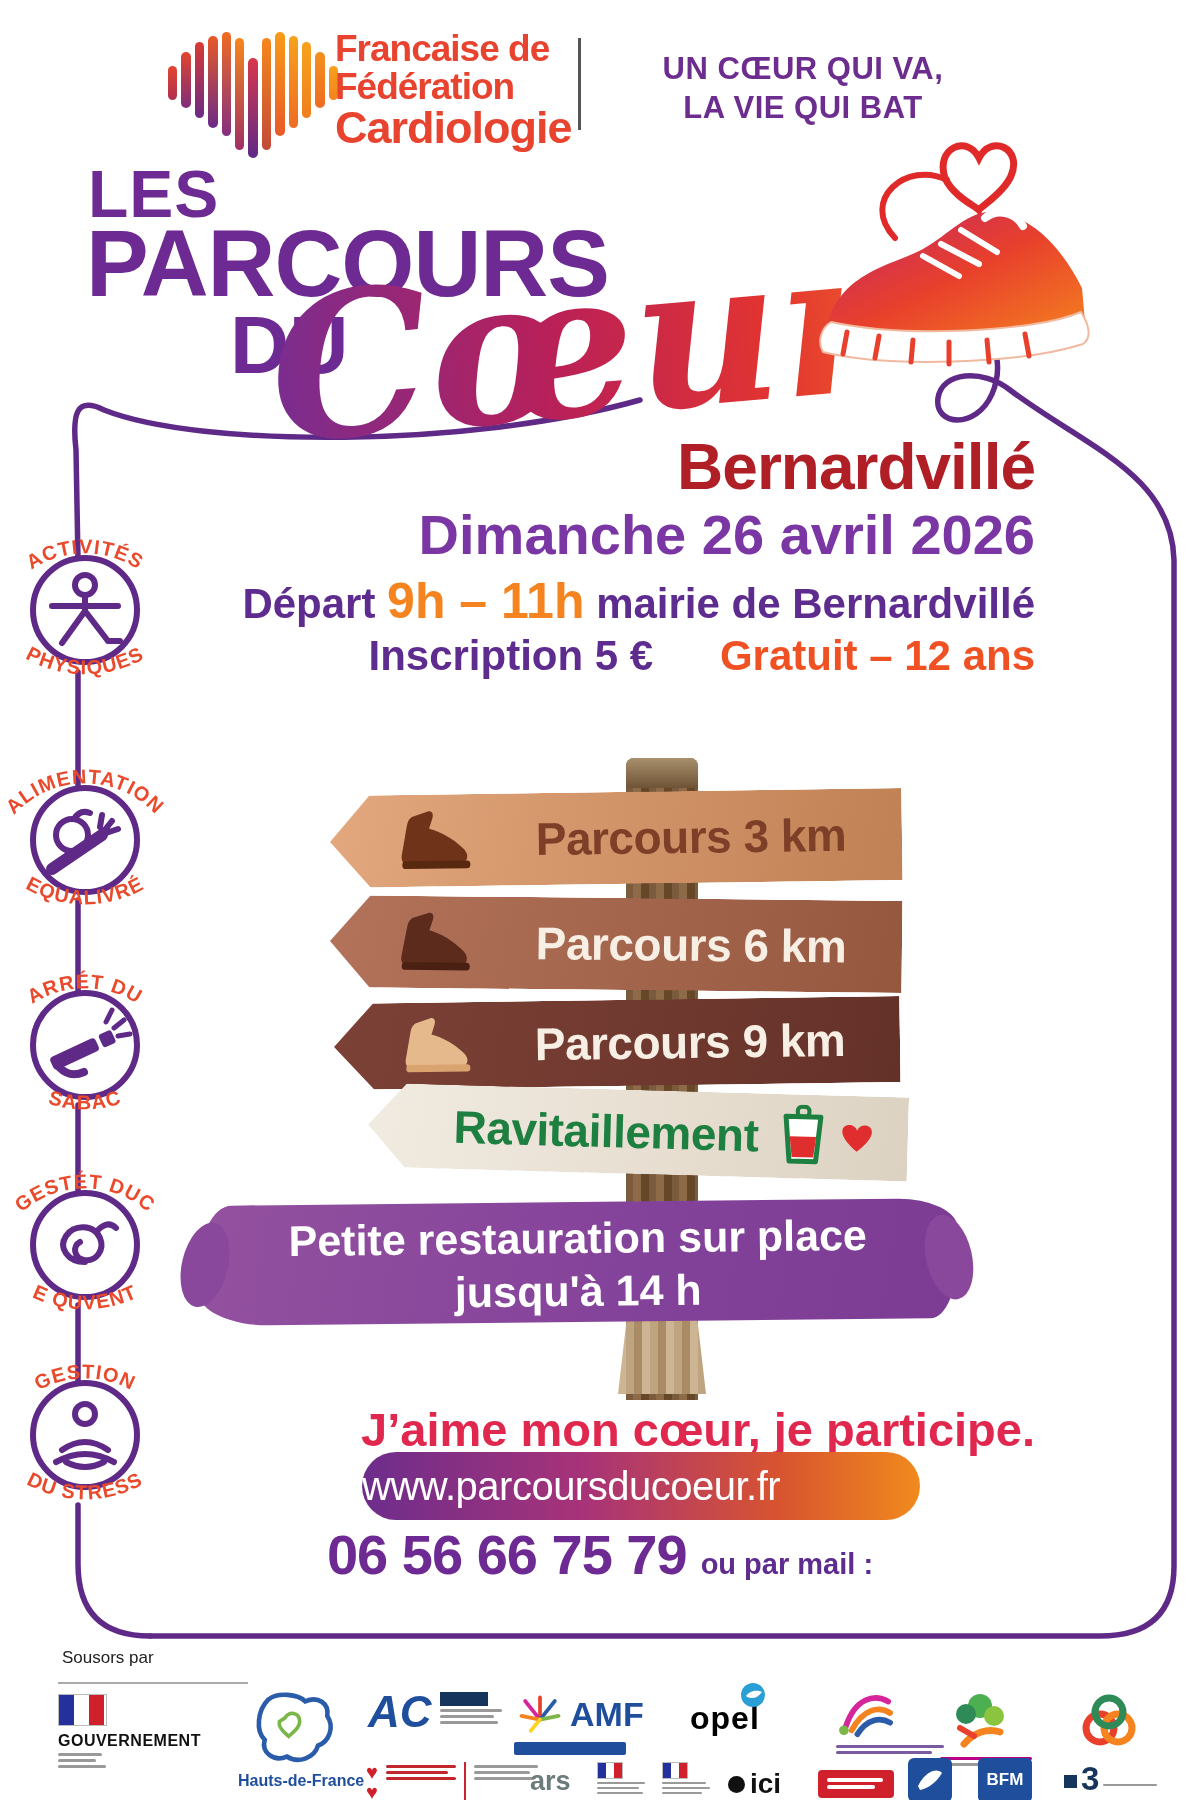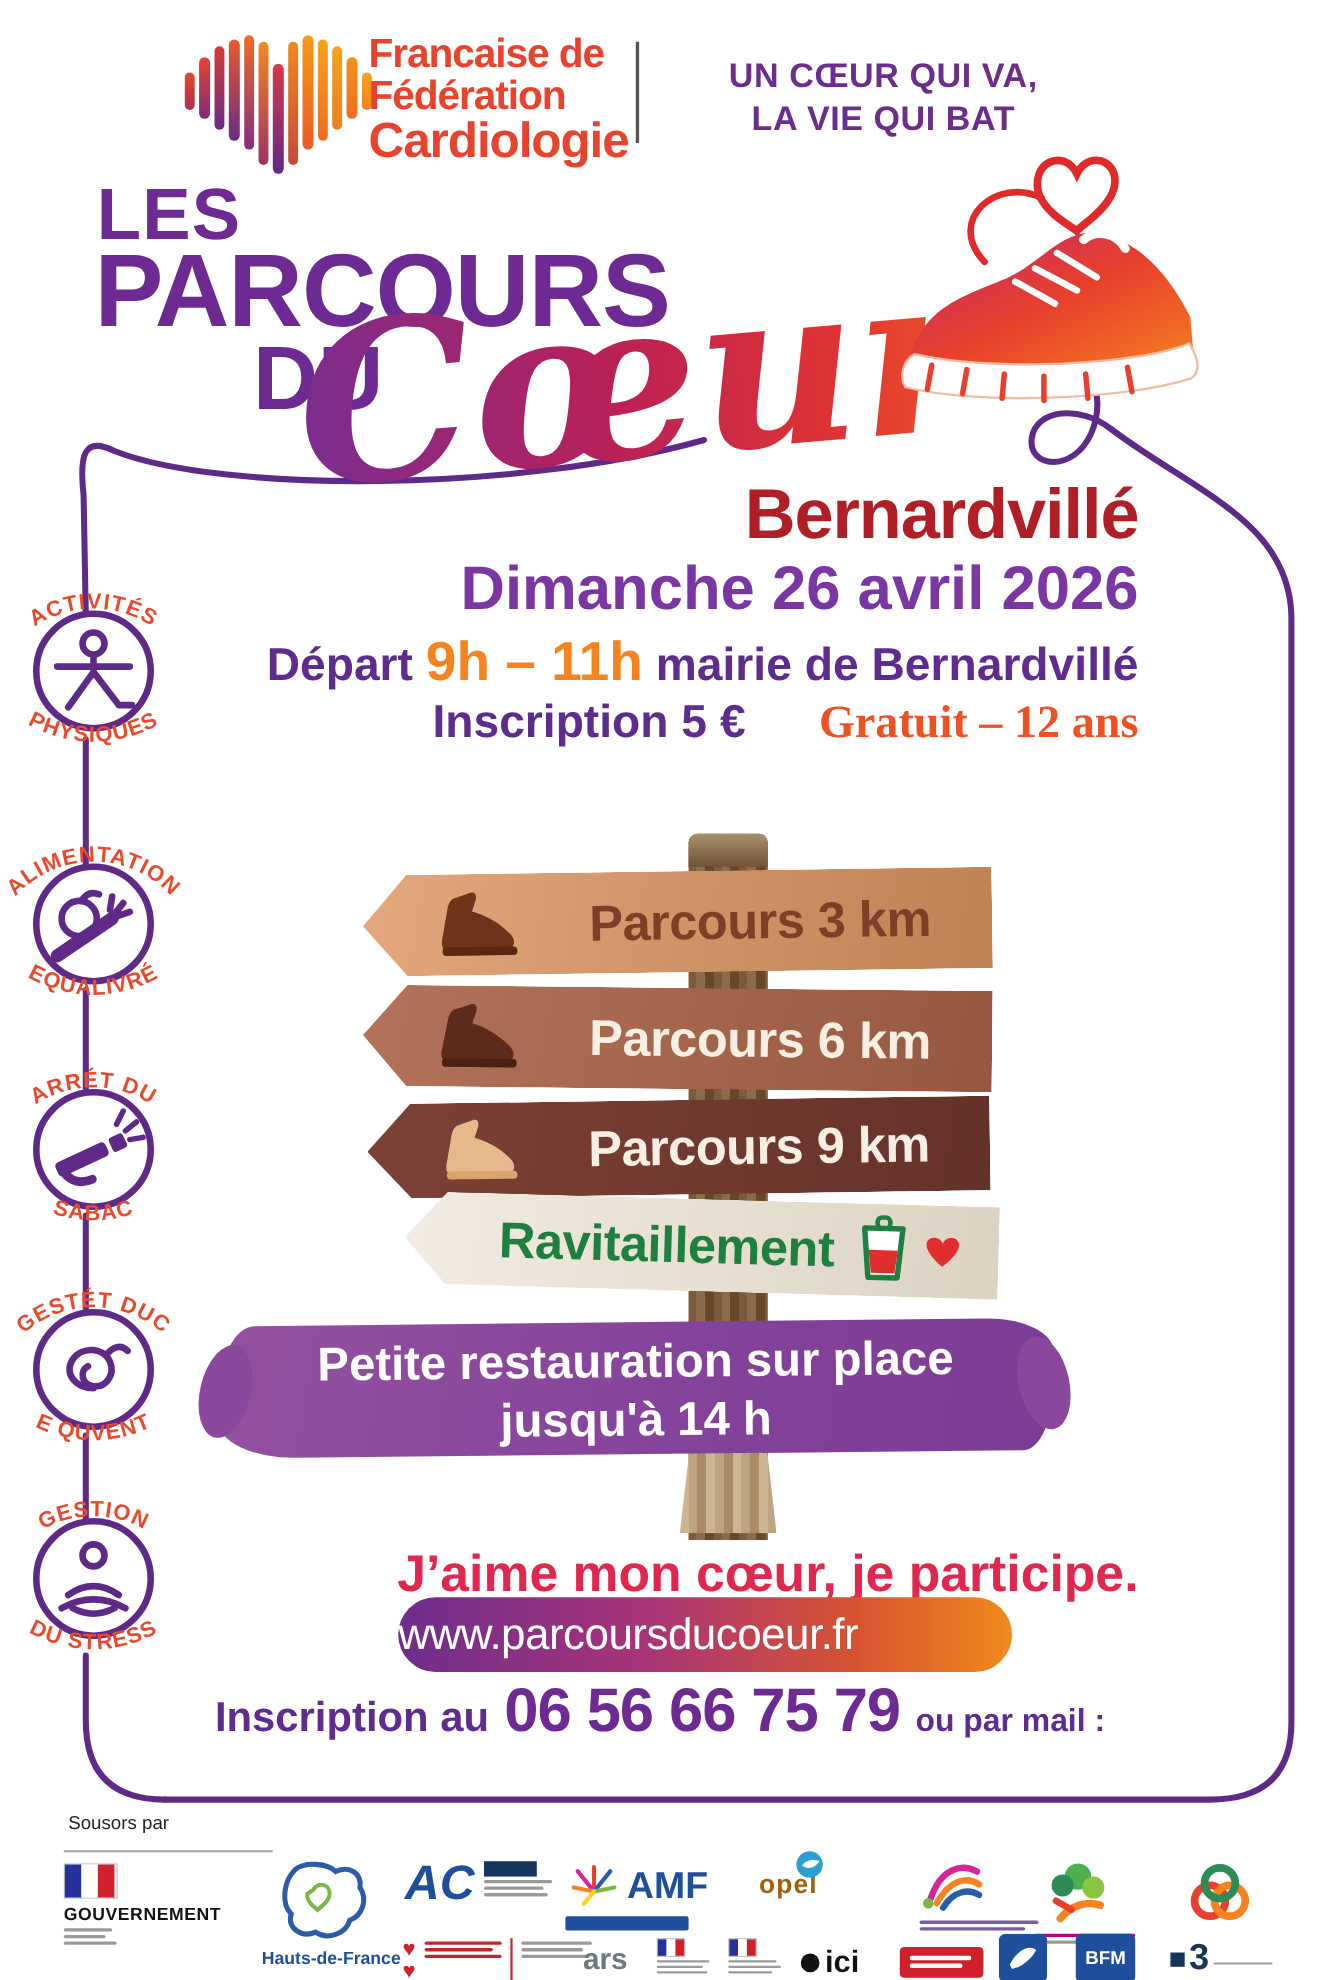--- a/index.html
+++ b/index.html
@@ -20,21 +20,21 @@
   .t-parc{left:86px;top:210px;font-size:94px;font-weight:800;color:#6d2a92;letter-spacing:-1px;}
   .t-du{left:230px;top:298px;font-size:82px;font-weight:800;color:#6d2a92;}
   .t-script{left:262px;top:222px;width:590px;height:260px;transform:rotate(-5deg);}
   
   .center-line{left:155px;width:880px;text-align:right;margin-top:12px;}
   .city{top:418px;font-size:64px;font-weight:800;color:#b01f26;letter-spacing:-1px;}
   .date{top:490px;font-size:56px;font-weight:800;color:#7a36a3;}
   .depart{top:560px;font-size:42px;font-weight:800;color:#5e2b8e;}
   .depart .time{font-size:50px;color:#f5831f;}
   .fees{top:620px;font-size:42px;font-weight:800;color:#5e2b8e;}
-  .fees .free{color:#f05123;margin-left:55px;font-family:Liberation Serif, serif;}
+  .fees .free{color:#f05123;margin-left:55px;}
   
   .pole{left:626px;top:758px;width:72px;height:642px;border-radius:8px 8px 0 0;
         background:repeating-linear-gradient(90deg,#7b5b3e 0 7px,#8d6b49 7px 15px,#664829 15px 23px);}
   .pole:before{content:"";position:absolute;left:0;top:0;width:100%;height:30px;
         border-radius:8px 8px 0 0;background:linear-gradient(#a8906c,#6f5336);}
   .polefoot{left:618px;top:1318px;width:88px;height:76px;clip-path:polygon(10% 0,90% 0,100% 100%,0 100%);
         background:repeating-linear-gradient(90deg,#cdb593 0 8px,#bfa480 8px 16px,#a98c66 16px 24px);}
   .sign{height:92px;width:572px;display:flex;align-items:center;
         clip-path:polygon(0 50%,7% 0,100% 0,100% 100%,7% 100%);
         box-shadow:0 5px 9px rgba(0,0,0,.2);}
@@ -72,21 +72,21 @@
   .sp-label{left:62px;top:1648px;font-size:17px;color:#222;}
   .sp-line{left:58px;top:1682px;width:190px;height:2px;background:#aaa;}
   .flag{display:flex;border:1px solid #bbb;}
   .flag i{display:block;width:15px;height:30px;}
   .f-b{background:#24309c;}.f-w{background:#fff;}.f-r{background:#d0202c;}
   .gov-name{font-size:16px;font-weight:800;color:#111;letter-spacing:.5px;margin-top:6px;}
   .bar{height:3px;background:#999;margin:3px 0;border-radius:2px;}
   .hdf-name{left:238px;top:1772px;font-size:16px;font-weight:800;color:#1f4f9c;}
   .ac-text{font-size:44px;font-style:italic;font-weight:800;color:#1f4f9c;line-height:.9;}
   .amf-text{font-size:34px;font-weight:800;color:#1f4f9c;}
-  .opel-text{font-size:24px;font-weight:bold;color:#a16207;letter-spacing:1px;margin-top:12px;}
+  .opel-text{font-size:32px;font-weight:bold;color:#000000;letter-spacing:1px;margin-top:12px;}
   .ars-text{font-size:27px;font-weight:bold;color:#6b7a7a;}
   .ici{display:flex;align-items:center;gap:5px;font-size:28px;font-weight:800;color:#111;}
   .ici .dot{width:17px;height:17px;border-radius:50%;background:#111;}
   .redbox{width:76px;height:28px;background:#d0202c;border-radius:4px;padding:5px 9px;box-sizing:border-box;}
   .redbox .bar{background:#fff;height:4px;}
   .bfm{width:54px;height:44px;background:#1f4f9c;border-radius:5px;color:#fff;display:flex;
        align-items:center;justify-content:center;font-size:17px;font-weight:800;}
   .three{display:flex;align-items:flex-end;gap:4px;color:#16355c;}
   .three .sq{width:13px;height:13px;background:#16355c;margin-bottom:6px;}
   .three .n{font-size:33px;font-weight:800;line-height:.9;}
@@ -215,21 +215,20 @@
   </div>
 
   <div class="abs banner">
     <div>Petite restauration sur place</div>
     <div>jusqu'à 14 h</div>
   </div>
 
   <div class="abs center-line slogan">J’aime mon cœur, je participe.</div>
   <div class="abs pill">www.parcoursducoeur.fr</div>
   <div class="abs insc">
-    <span class="p1">Inscription au</span>
     <span class="ph">06 56 66 75 79</span>
     <span class="p2">ou par mail :</span>
   </div>
 
   <svg class="abs" style="left:0;top:505px" width="170" height="210" viewBox="0 0 170 210">
     <defs>
         <path id="t0" d="M 18 76 A 95 95 0 0 1 152 76"></path>
         <path id="b0" d="M 14 146 A 120 120 0 0 0 156 146"></path>
       </defs>
     <circle cx="85" cy="105" r="52" fill="#fff" stroke="#5f2a87" stroke-width="6"></circle>

